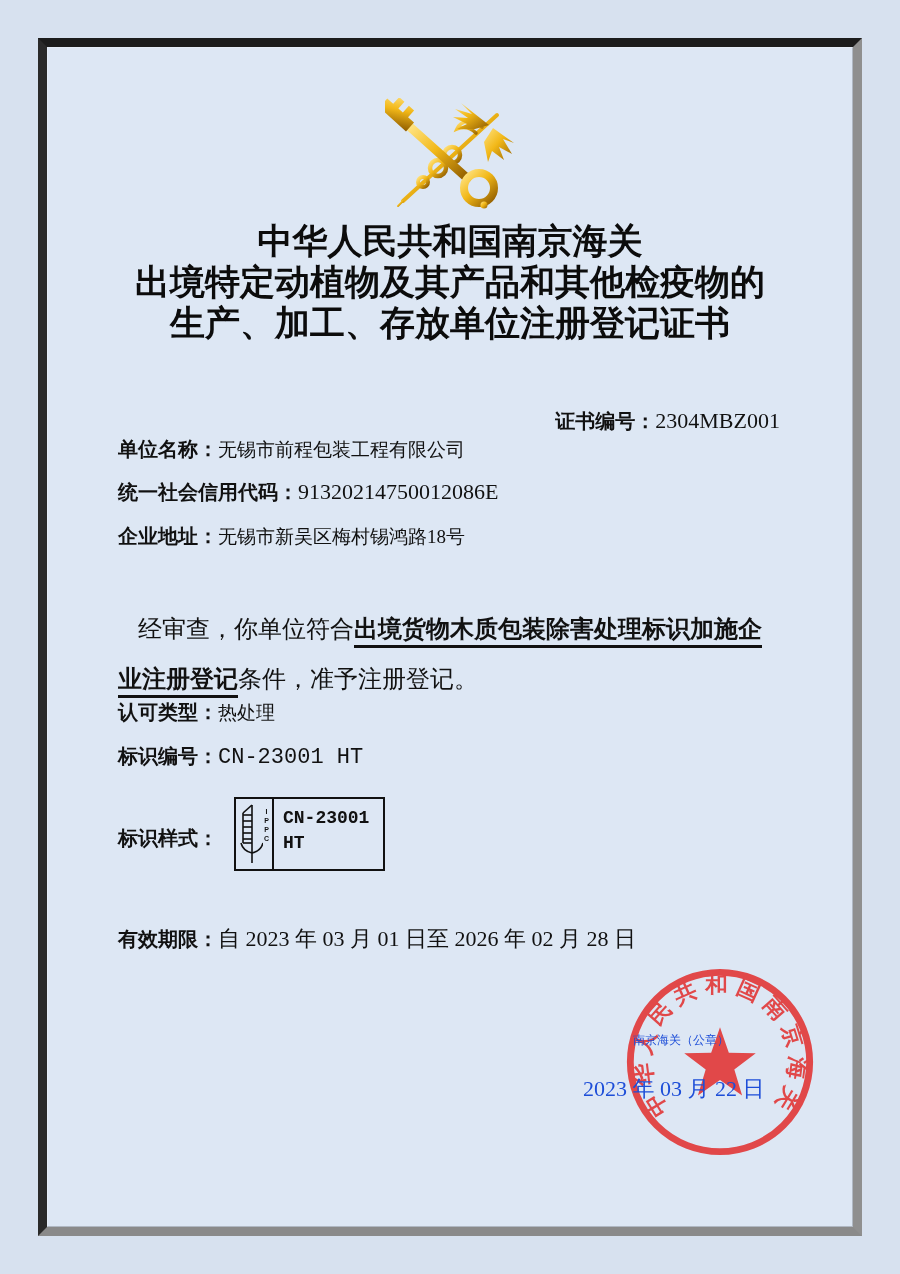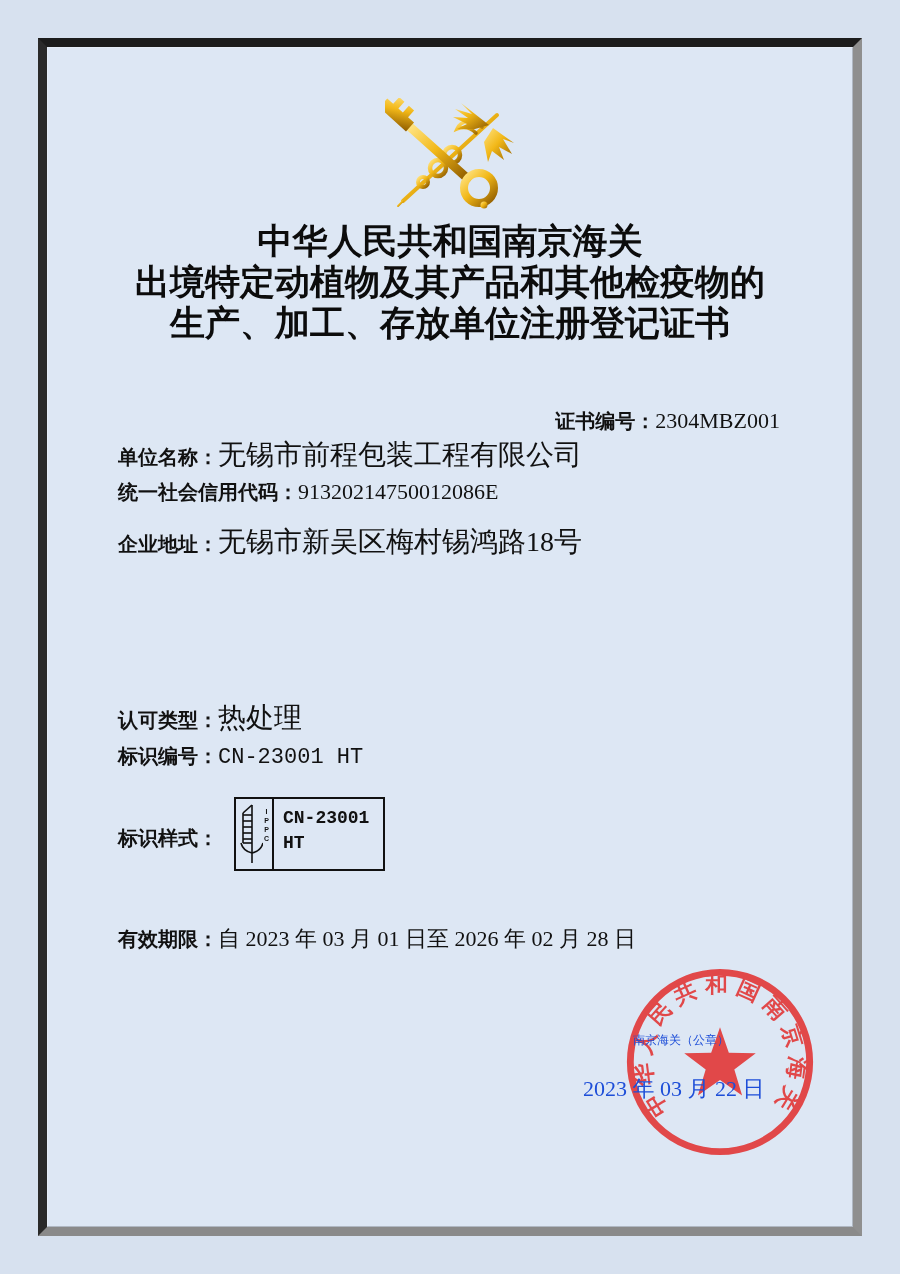--- a/index.html
+++ b/index.html
@@ -17,21 +17,21 @@
     border-color:#1c1c1c #8f8f8f #8a8a8a #2a2a2a;
     background:#dde7f4;
     box-shadow:inset 1px 1px 0 rgba(255,255,255,.25), inset -1px -1px 0 rgba(0,0,0,.2);
   }
   .title{
     position:absolute;top:221px;left:0;width:100%;text-align:center;
     font-family:"Liberation Serif",serif;font-weight:bold;
     font-size:35px;line-height:41px;color:#0c0c0c;
   }
   .lbl{font-family:"Liberation Sans",sans-serif;font-weight:bold;font-size:20px;}
-  .val{font-family:"Liberation Serif",serif;font-size:28px;}
+  .val{font-family:"Liberation Serif",serif;font-size:19px;}
   .valnum{font-family:"Liberation Serif",serif;font-size:22px;}
   .row{position:absolute;left:118px;color:#111;white-space:nowrap;}
   .certno{position:absolute;top:408px;right:120px;white-space:nowrap;}
   .para{
     position:absolute;left:118px;top:604px;width:650px;
     font-family:"Liberation Serif",serif;font-size:24px;line-height:49px;
     text-indent:20px;color:#111;white-space:normal;word-break:break-all;
   }
   .para .uline{
     font-family:"Liberation Sans",sans-serif;font-weight:bold;font-size:24px;
@@ -112,20 +112,21 @@
   <div class="row" style="top:436px;">
     <span class="lbl">单位名称：</span><span class="val">无锡市前程包装工程有限公司</span>
   </div>
   <div class="row" style="top:479px;">
     <span class="lbl">统一社会信用代码：</span><span class="valnum">91320214750012086E</span>
   </div>
   <div class="row" style="top:523px;">
     <span class="lbl">企业地址：</span><span class="val">无锡市新吴区梅村锡鸿路18号</span>
   </div>
 
+  <div class="para"><span>经审查，你单位符合</span><span class="uline">出境货物木质包装除害处理标识加施企业注册登记</span><span>条件，准予注册登记。</span></div>
 
   <div class="row" style="top:699px;">
     <span class="lbl">认可类型：</span><span class="val">热处理</span>
   </div>
   <div class="row" style="top:743px;">
     <span class="lbl">标识编号：</span><span style="font-family:'Liberation Mono',monospace;font-size:22px;">CN-23001 HT</span>
   </div>
 
   <div class="row lbl" style="top:825px;">标识样式：</div>
   <div class="markbox">

